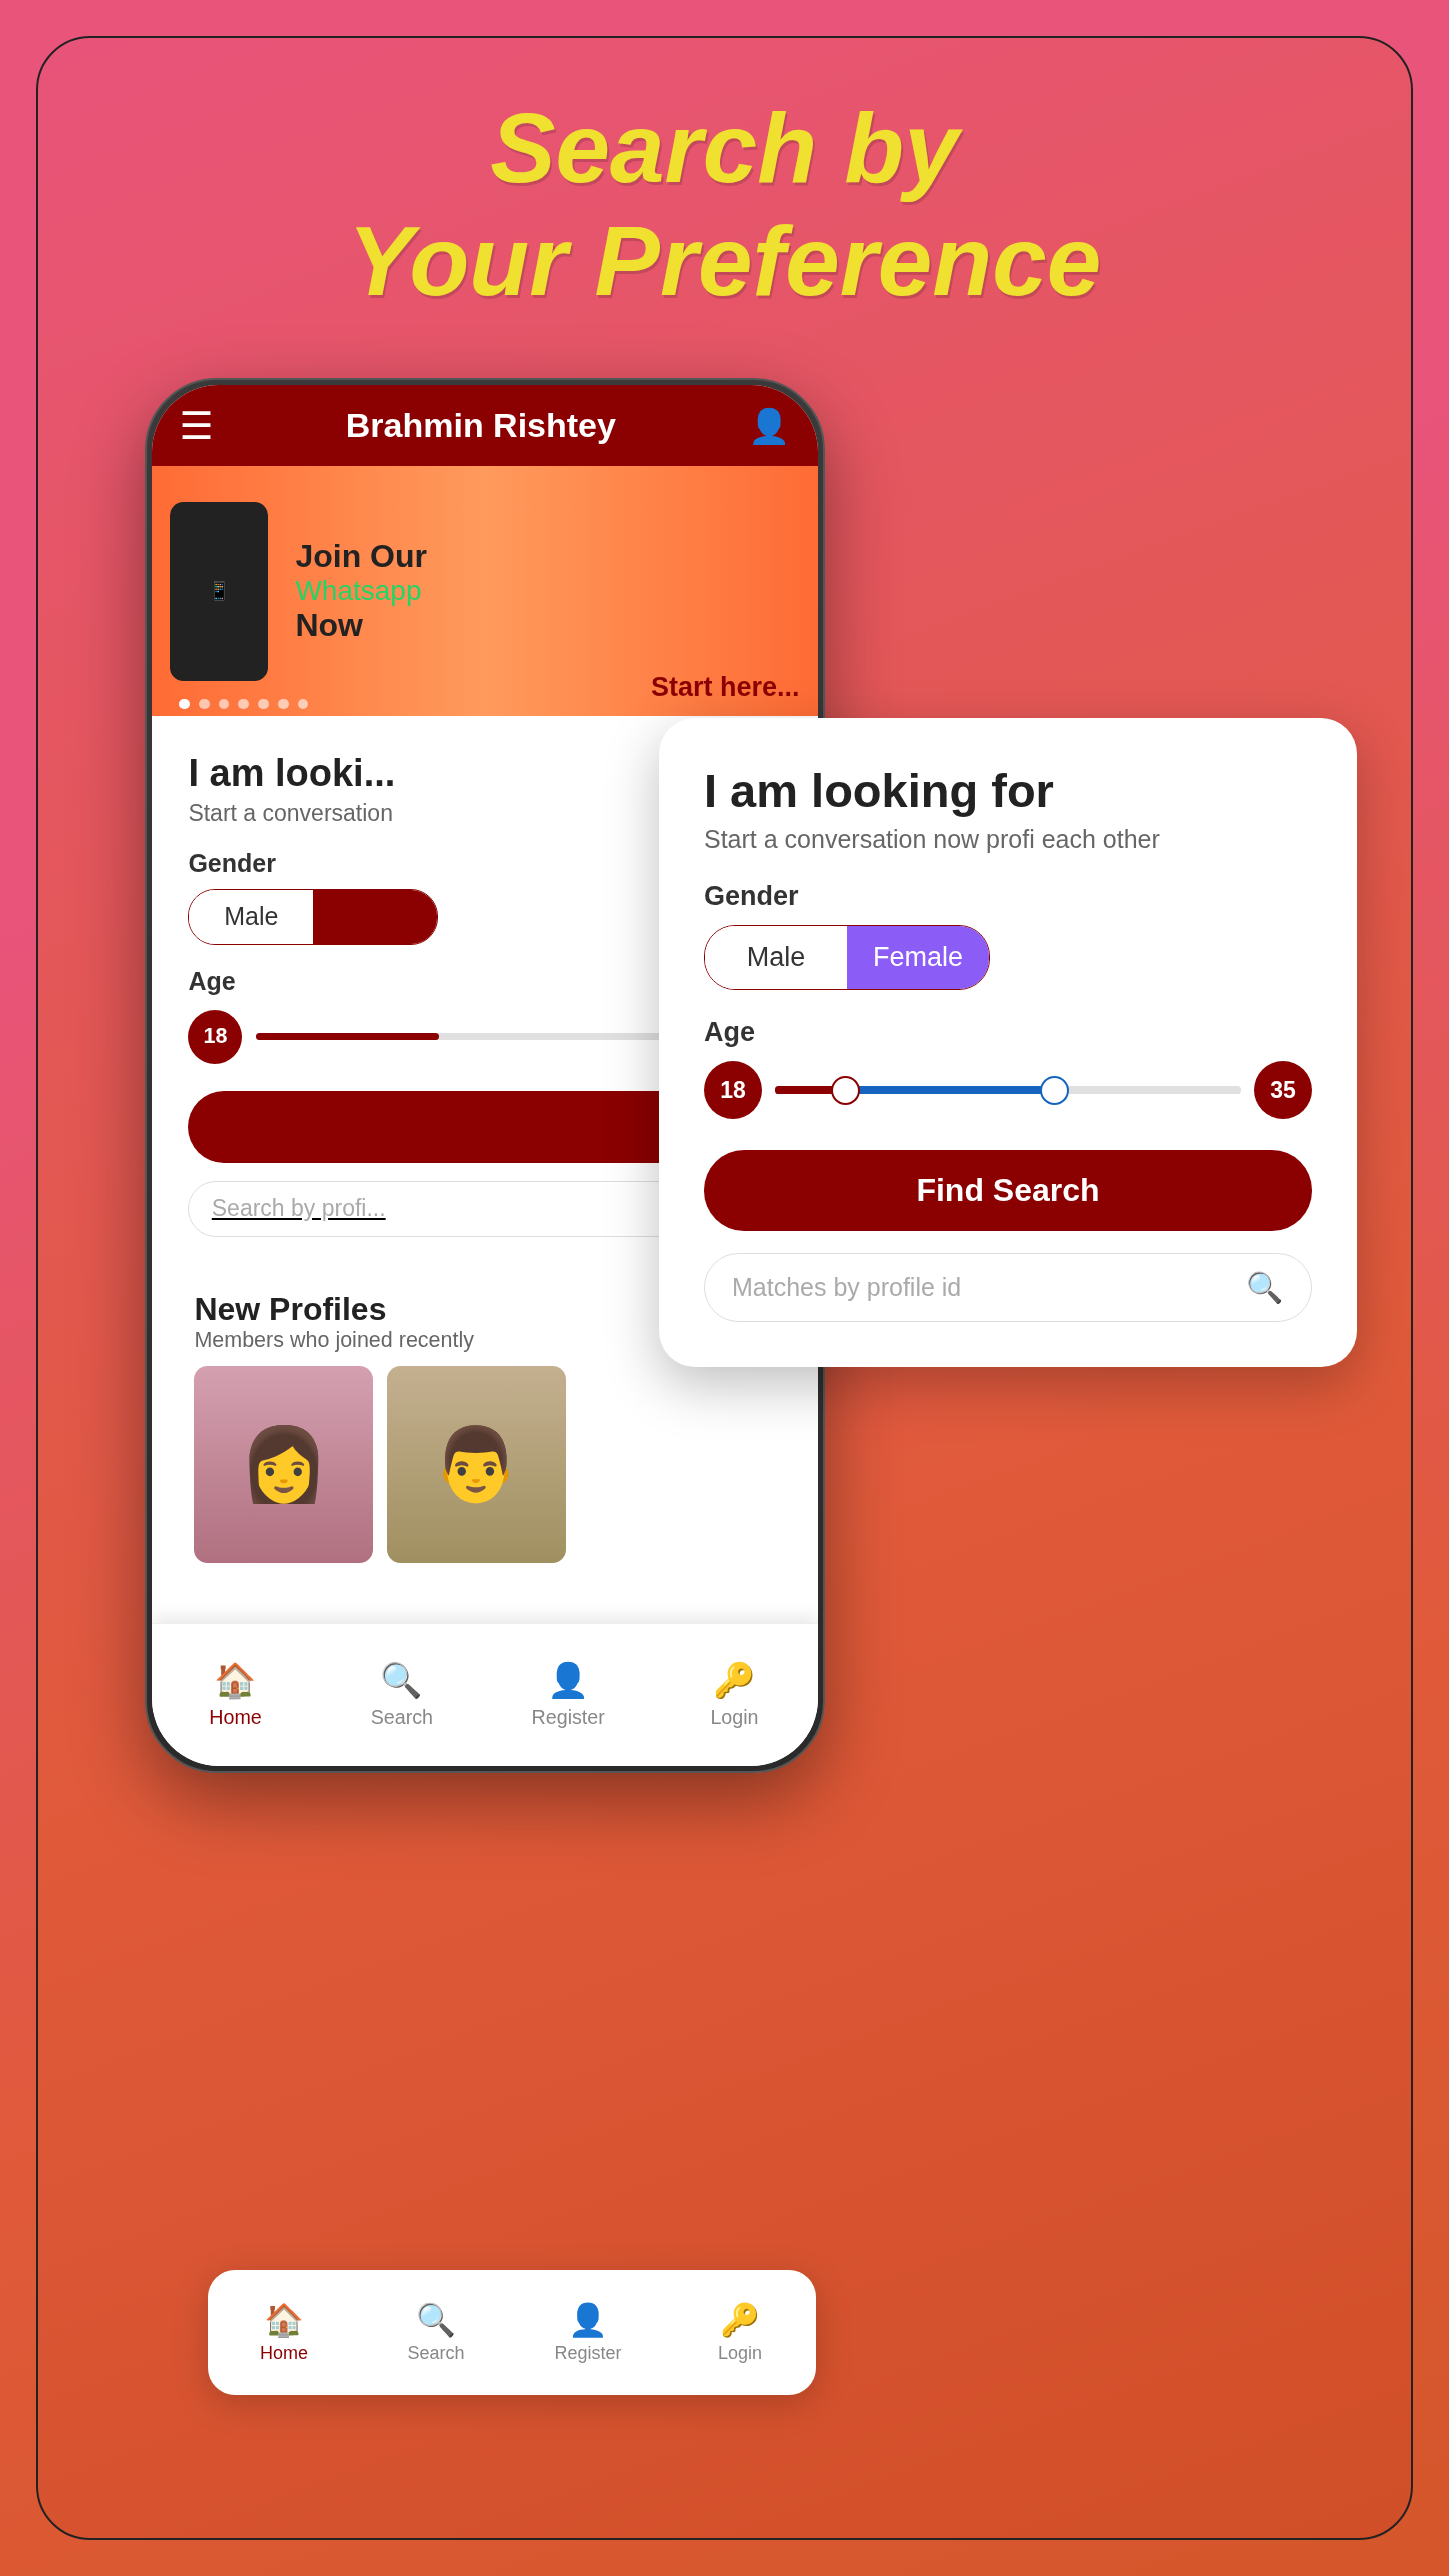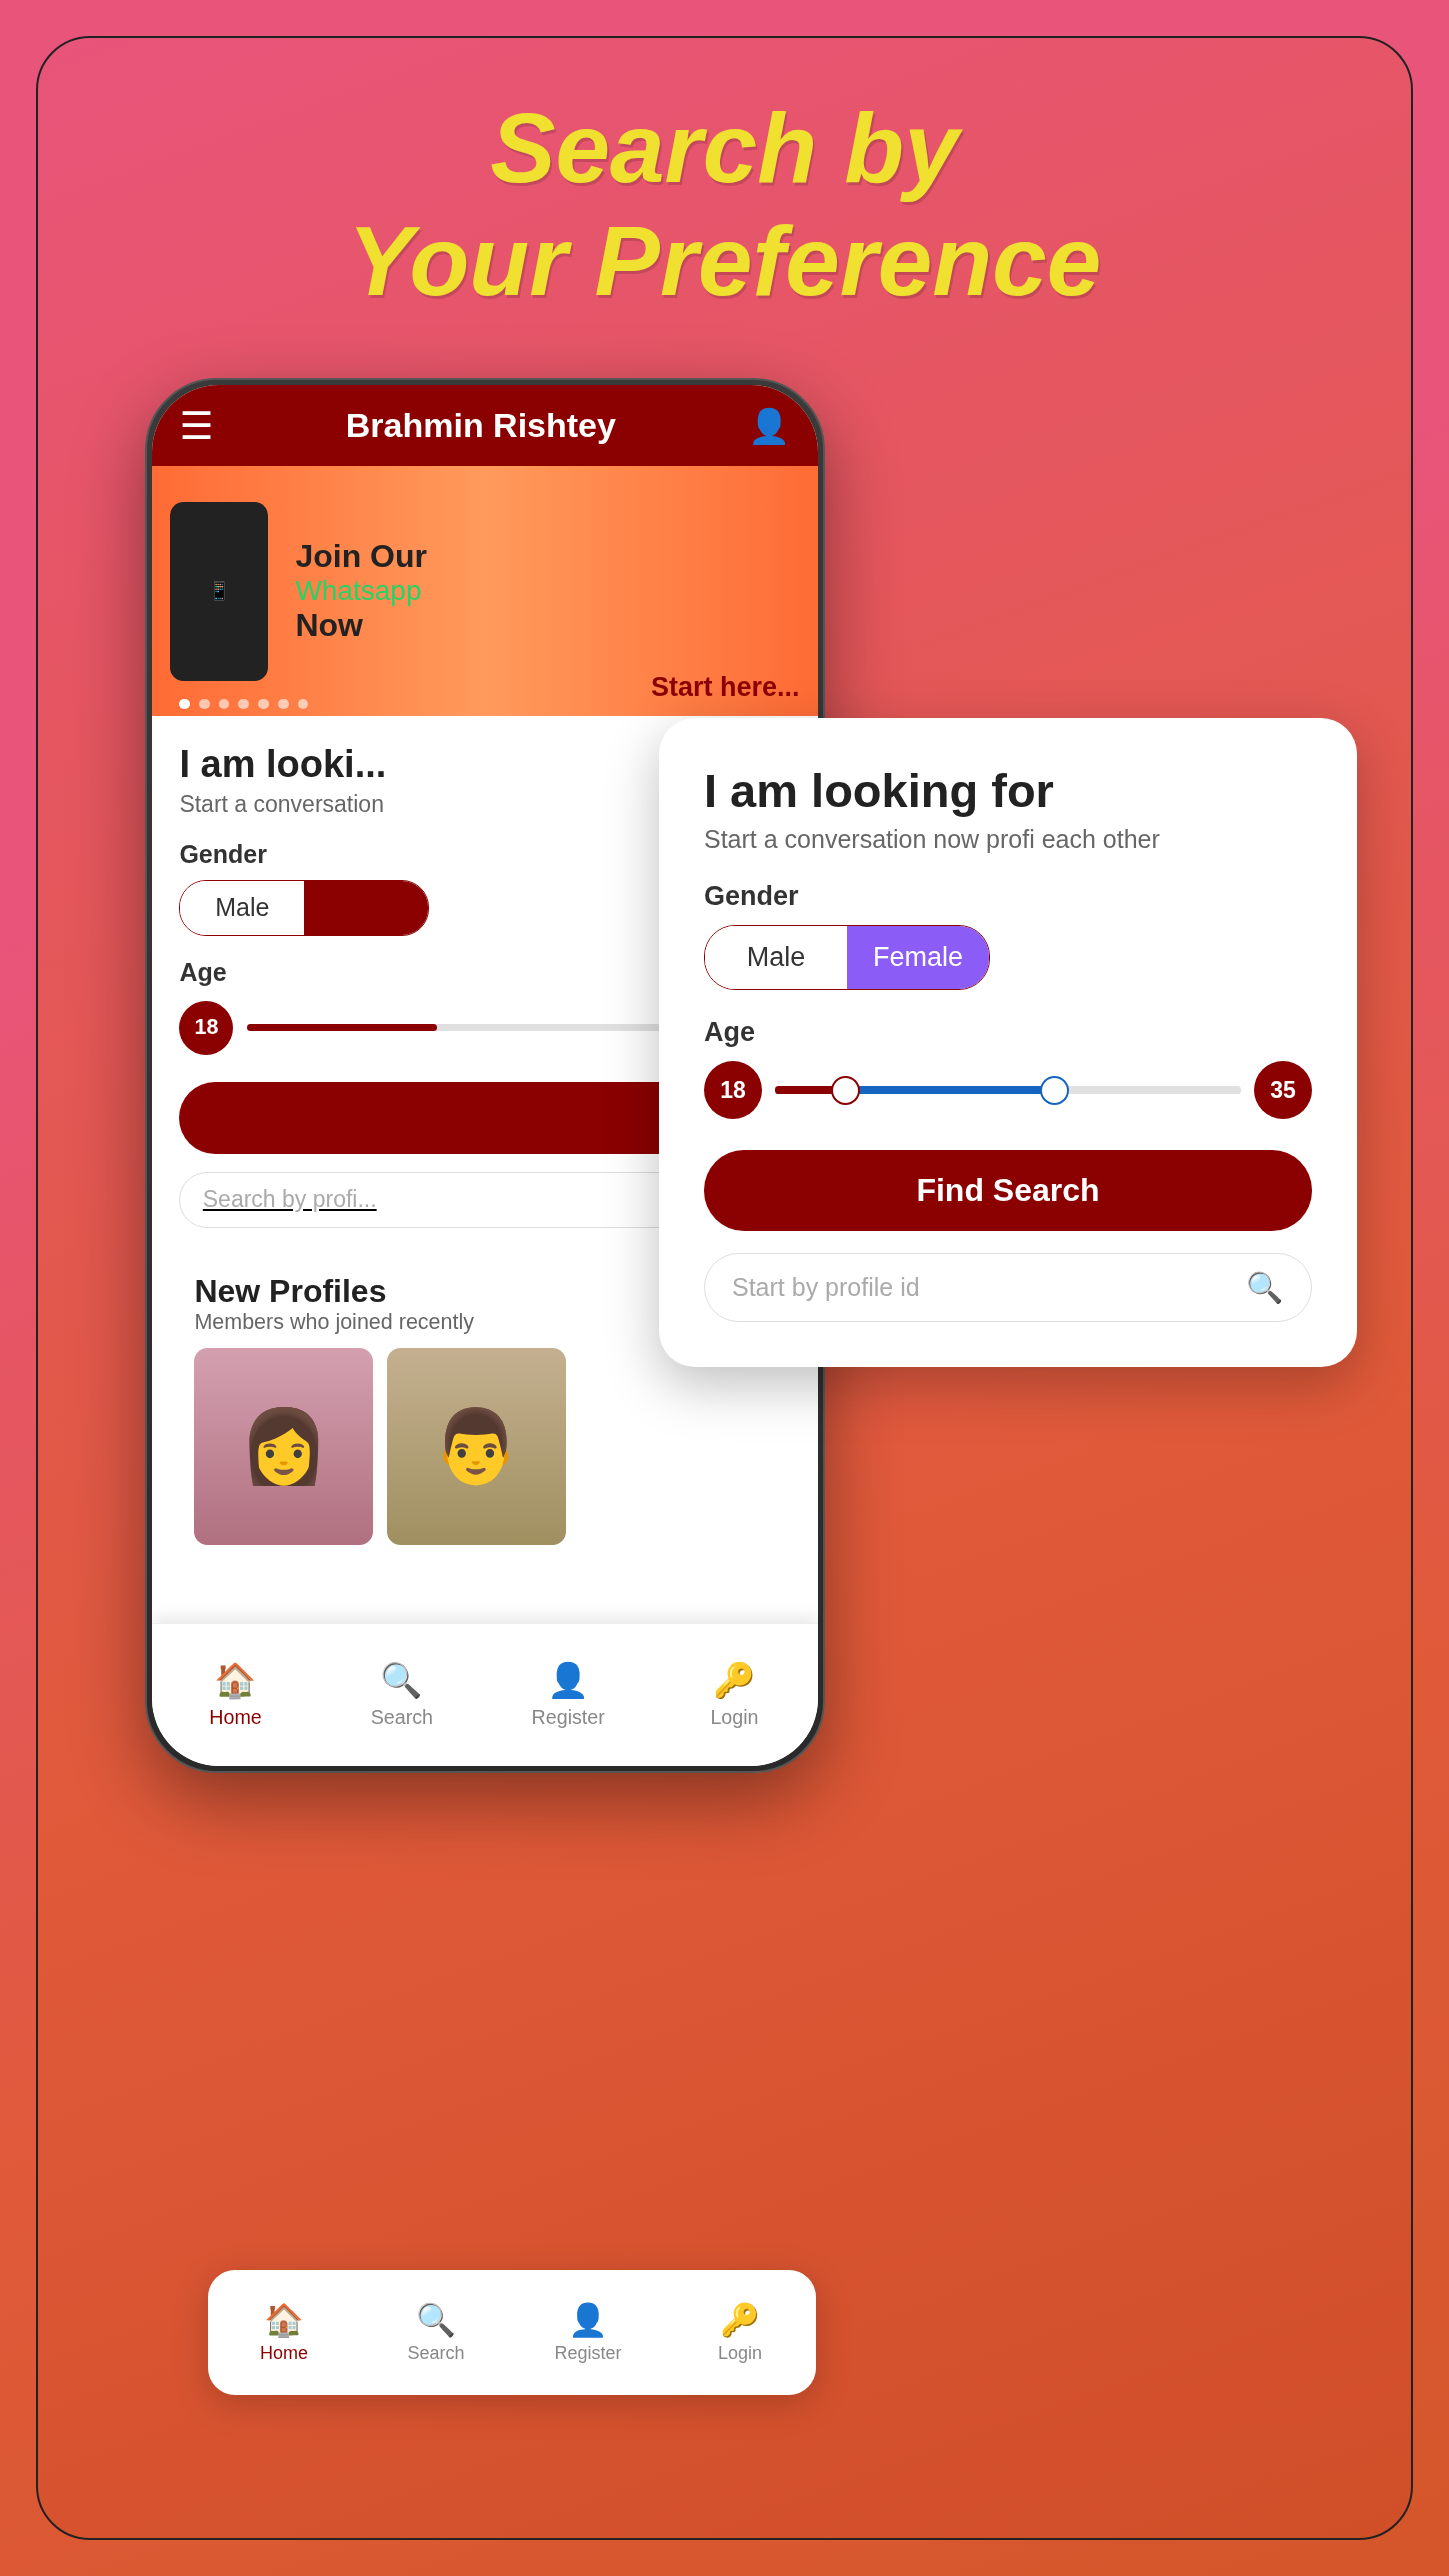--- a/index.html
+++ b/index.html
@@ -160,21 +160,21 @@
       height: 10.7px;
       background: rgba(255,255,255,0.6);
       border-radius: 50%;
     }
     .dot.active {
       background: white;
     }
 
     
     .looking-section-back {
-      padding: 27px;
+      padding: 36px;
     }
 
     .looking-title {
       font-size: 38px;
       font-weight: 700;
       color: #222;
     }
 
     .looking-sub {
       font-size: 23px;
@@ -714,21 +714,21 @@
         <div class="card-slider-fill-blue"></div>
         <div class="card-slider-thumb card-slider-thumb-left"></div>
         <div class="card-slider-thumb card-slider-thumb-right"></div>
       </div>
       <div class="card-age-bubble">35</div>
     </div>
 
     <button class="card-find-btn">Find Search</button>
 
     <div class="card-search-bar">
-      <span class="card-search-placeholder">Start by profile id</span>
+      <span class="card-search-placeholder">Matches by profile id</span>
       <span class="card-search-icon">🔍</span>
     </div>
   </div>
 
   <div class="bottom-nav-float">
     <div class="nav-item-float">
       <span class="nav-icon-float active-float">🏠</span>
       <span class="nav-label-float active-float-label">Home</span>
     </div>
     <div class="nav-item-float">

